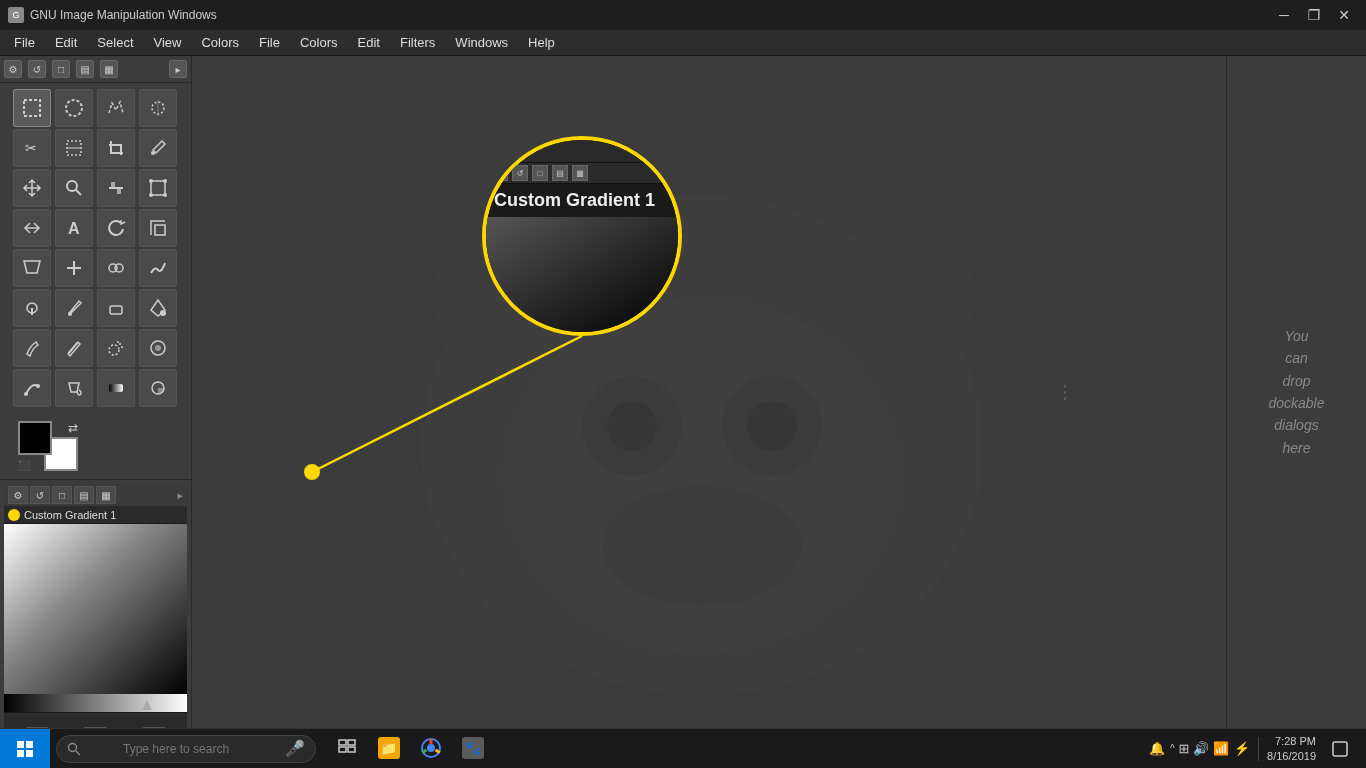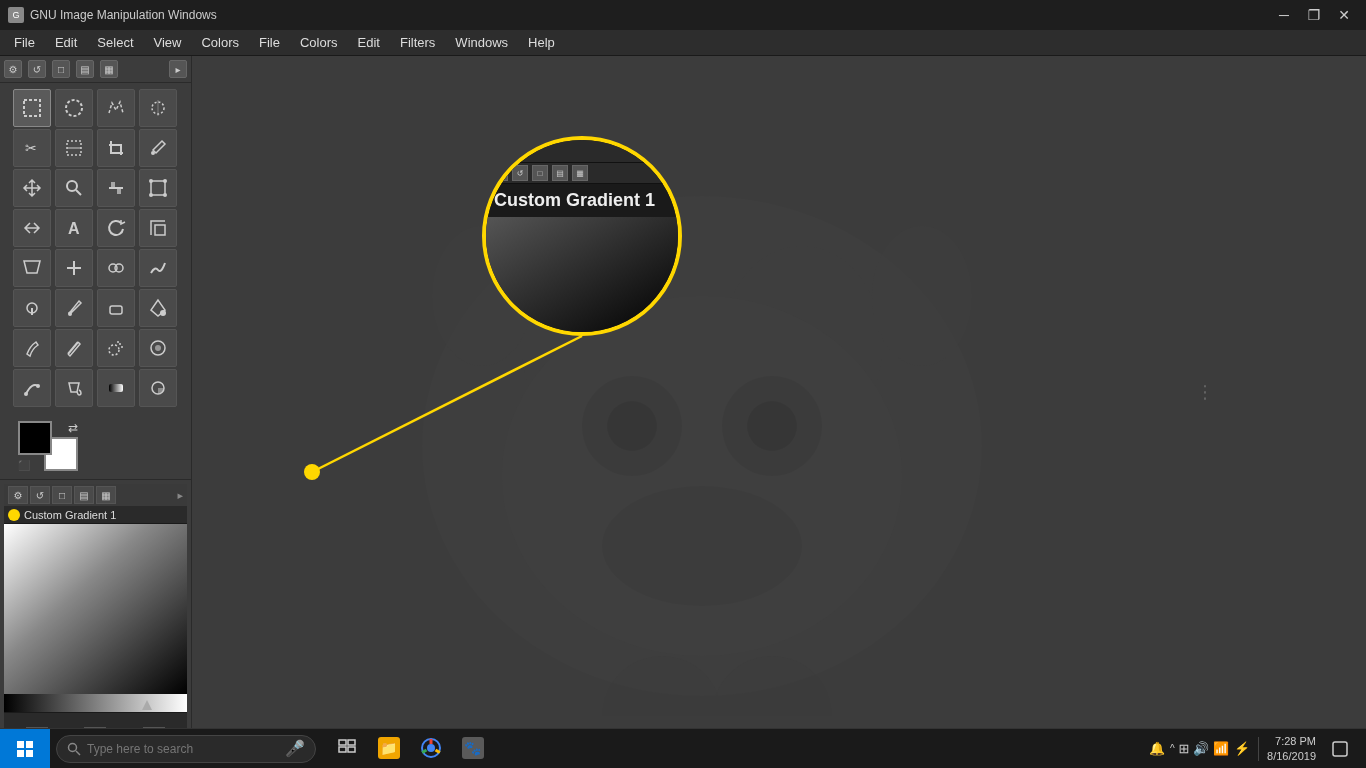--- a/index.html
+++ b/index.html
@@ -561,38 +561,48 @@
     <svg id="arrow-canvas">
 
       <line x1="120" y1="416" x2="390" y2="280" stroke="#FFD700" stroke-width="2.5"></line>
 
       <circle cx="120" cy="416" r="8" fill="#FFD700"></circle>
     </svg>
 
     <div id="vertical-dots">⋮</div>
   </div>
 
+  <div id="right-drop">
+    <div id="drop-text">
+      <span style="display:block;">You</span>
+      <span style="display:block;">can</span>
+      <span style="display:block;">drop</span>
+      <span style="display:block;">dockable</span>
+      <span style="display:block;">dialogs</span>
+      <span style="display:block;">here</span>
+    </div>
+  </div>
 
 </div>
 
 <div id="taskbar">
   <div id="start-btn">
     <svg width="18" height="18" viewBox="0 0 18 18">
       <rect x="1" y="1" width="7" height="7" fill="white"></rect>
       <rect x="10" y="1" width="7" height="7" fill="white"></rect>
       <rect x="1" y="10" width="7" height="7" fill="white"></rect>
       <rect x="10" y="10" width="7" height="7" fill="white"></rect>
     </svg>
   </div>
   <div id="search-bar">
     <svg width="14" height="14" viewBox="0 0 14 14">
       <circle cx="5.5" cy="5.5" r="4" fill="none" stroke="#888" stroke-width="1.5"></circle>
       <line x1="9" y1="9" x2="13" y2="13" stroke="#888" stroke-width="1.5"></line>
     </svg>
-    <input id="search-input" type="text" style="background: transparent; border: none; color: rgb(221, 221, 221); font-size: 12px; outline: none; flex: 1 1 0%;" placeholder="Type here to search">
+    <input id="search-input" type="text" style="background: transparent; border: none; color: rgb(221, 221, 221); font-size: 12px; outline: none; flex: 1 1 0%; margin-left: 36px;" placeholder="Type here to search">
     <span style="font-size:16px; color:#888;">🎤</span>
   </div>
   <div id="taskbar-apps">
     <div class="taskbar-app">
       <div class="taskbar-app-icon">
         <svg width="20" height="20" viewBox="0 0 20 20">
           <rect x="2" y="2" width="7" height="5" fill="none" stroke="#ccc" stroke-width="1.5"></rect>
           <rect x="11" y="2" width="7" height="5" fill="none" stroke="#ccc" stroke-width="1.5"></rect>
           <rect x="2" y="9" width="7" height="5" fill="none" stroke="#ccc" stroke-width="1.5"></rect>
           <rect x="11" y="9" width="7" height="5" fill="none" stroke="#ccc" stroke-width="1.5"></rect>

